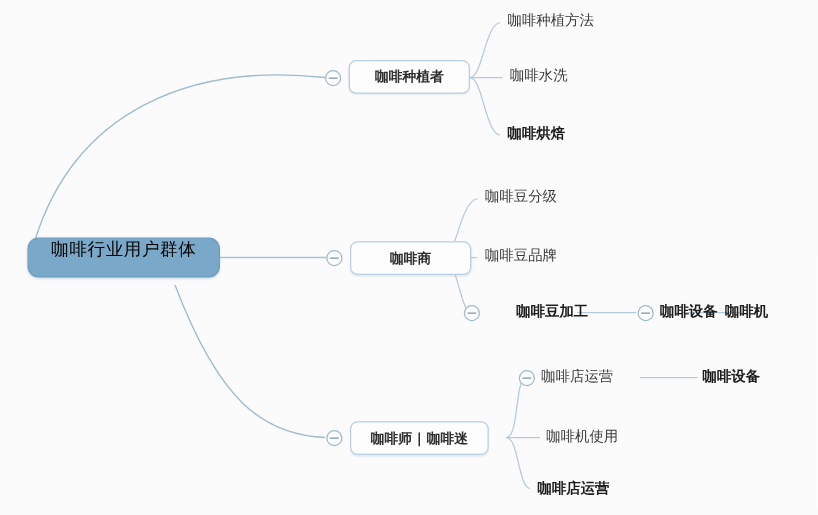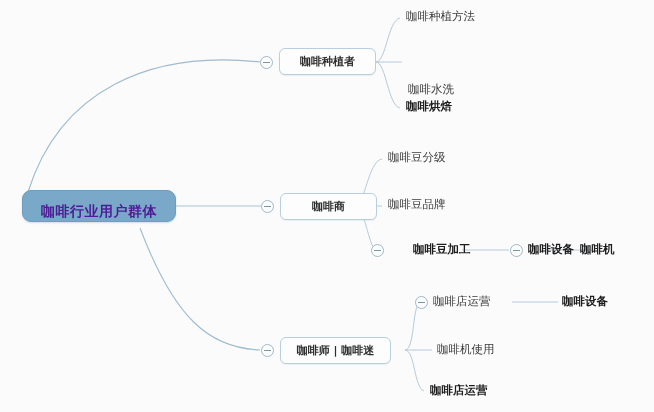--- a/index.html
+++ b/index.html
@@ -24,27 +24,27 @@
     pointer-events: none;
   }
   .node {
     position: absolute;
     box-sizing: border-box;
     white-space: nowrap;
   }
   
   .root-node {
     display: flex;
-    align-items: flex-end;
+    align-items: flex-start;
     justify-content: center;
     background: #7aa8c9;
     border: 1px solid #6e9dbf;
     border-radius: 9px;
-    color: #4c1d95;
-    font-weight: bold;
+    color: #000000;
+    font-weight: normal;
     font-size: 14px;
     letter-spacing: 0.5px;
     box-shadow: 0 1px 2px rgba(90,130,160,0.25);
   }
   
   .branch-node {
     display: flex;
     align-items: center;
     justify-content: center;
     background: #fdfdfe;
@@ -128,21 +128,21 @@
   </div>
 
   <div class="toggle" style="left:260px; top:56px;"></div>
   <div class="node branch-node" style="left:279px; top:48px; width:97px; height:27px;">
     <span>咖啡种植者</span>
   </div>
 
   <div class="node leaf-node" style="left:406px; top:11px;">
     <span>咖啡种植方法</span>
   </div>
-  <div class="node leaf-node" style="left:408px; top:55px;margin-top:29px;">
+  <div class="node leaf-node" style="left:408px; top:55px;">
     <span>咖啡水洗</span>
   </div>
   <div class="node leaf-node bold" style="left:406px; top:101px;">
     <span>咖啡烘焙</span>
   </div>
 
   <div class="toggle" style="left:261px; top:200px;"></div>
   <div class="node branch-node" style="left:280px; top:193px; width:97px; height:27px;">
     <span>咖啡商</span>
   </div>

